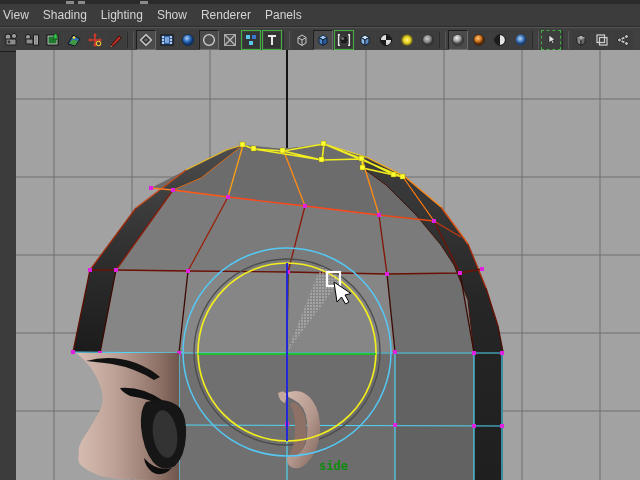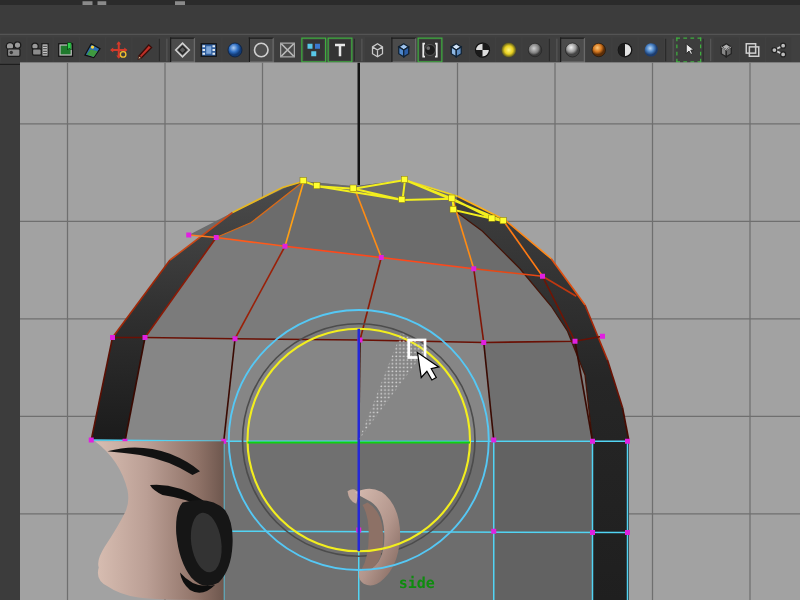--- a/index.html
+++ b/index.html
@@ -32,20 +32,28 @@
 </head>
 <body>
 <div id="app">
 
 <div id="topstrip">
   <div class="dash" style="left:66px;width:8px;"></div>
   <div class="dash" style="left:78px;width:7px;"></div>
   <div class="dash" style="left:140px;width:8px;"></div>
 </div>
 
+<div id="menubar">
+  <span class="menu-item">View</span>
+  <span class="menu-item">Shading</span>
+  <span class="menu-item">Lighting</span>
+  <span class="menu-item">Show</span>
+  <span class="menu-item">Renderer</span>
+  <span class="menu-item">Panels</span>
+</div>
 
 <div id="toolbar">
   <div class="tbtn">
         <svg width="16" height="16">
           <circle cx="5" cy="5" r="3" fill="#9a9a9a" stroke="#1a1a1a"></circle>
           <circle cx="11" cy="4" r="2.6" fill="#9a9a9a" stroke="#1a1a1a"></circle>
           <rect x="3" y="7" width="10" height="6" rx="1" fill="#8c8c8c" stroke="#1a1a1a"></rect>
           <circle cx="6" cy="10" r="1.4" fill="#333"></circle>
         </svg>
       </div>

